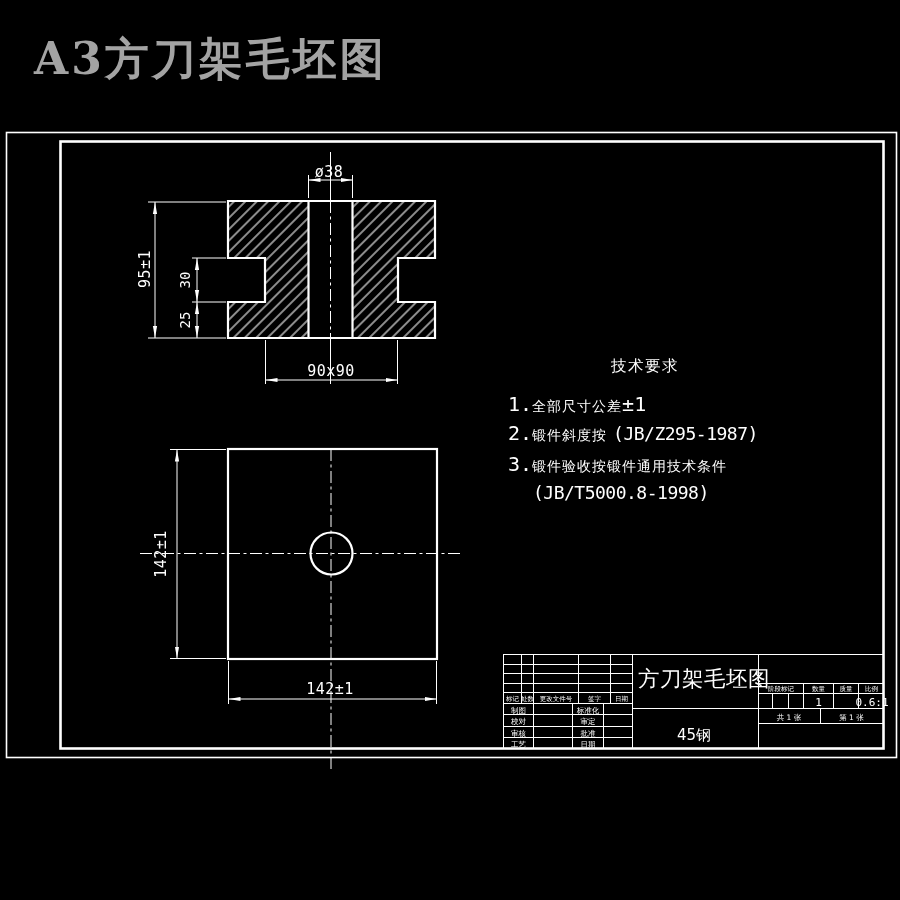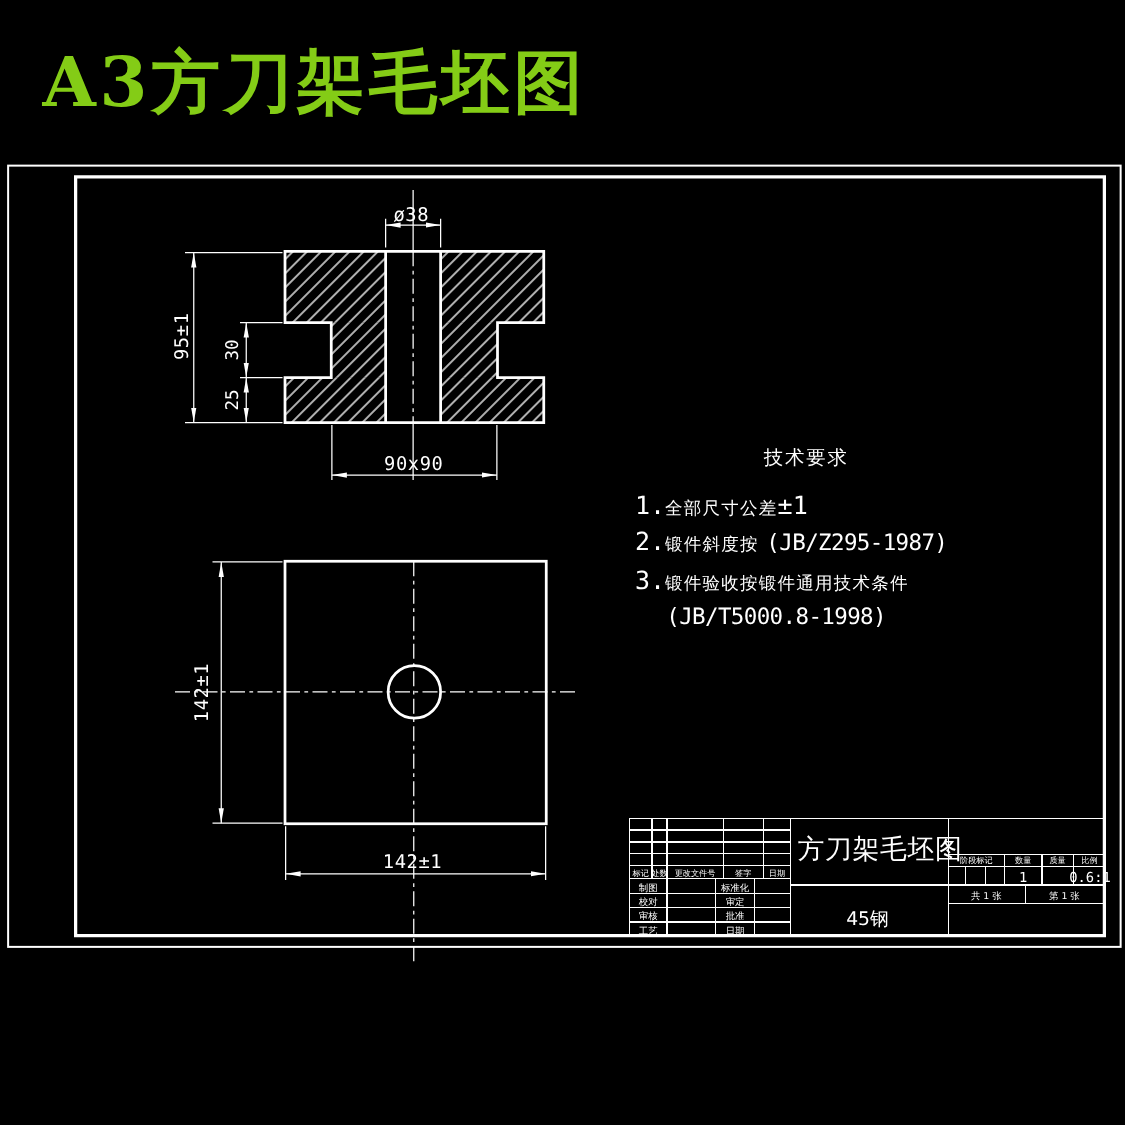--- a/index.html
+++ b/index.html
@@ -1,19 +1,19 @@
 <!DOCTYPE html>
 <html><head>
 <meta charset="utf-8">
 <style>
   html,body{margin:0;padding:0;background:#000;}
   .stage{position:relative;width:900px;height:900px;background:#000;overflow:hidden;
          font-family:"DejaVu Sans",sans-serif;}
   .page-title{position:absolute;left:34px;top:30px;font-family:"DejaVu Serif",serif;
-              font-size:55px;letter-spacing:3px;color:#84cc16;white-space:nowrap;font-weight:bold;}
+              font-size:44px;letter-spacing:3px;color:#a3a3a3;white-space:nowrap;font-weight:bold;}
   svg{position:absolute;left:0;top:0;}
   .thick{stroke:#fff;stroke-width:2.2;fill:none;}
   .thin{stroke:#fff;stroke-width:1;fill:none;}
   .center{stroke:#fff;stroke-width:1;stroke-dasharray:12 3.5 3 3.5;fill:none;}
   .grid{stroke:#fff;stroke-width:1;fill:none;shape-rendering:crispEdges;}
   .frame-outer{stroke:#fff;stroke-width:1.6;fill:none;}
   .frame-inner{stroke:#fff;stroke-width:2.6;fill:none;}
   text{fill:#fff;font-family:"DejaVu Sans Mono","Liberation Mono",monospace;}
   .dimtxt{font-size:15px;letter-spacing:0.5px;}
   .dimtxt-s{font-size:14px;}

